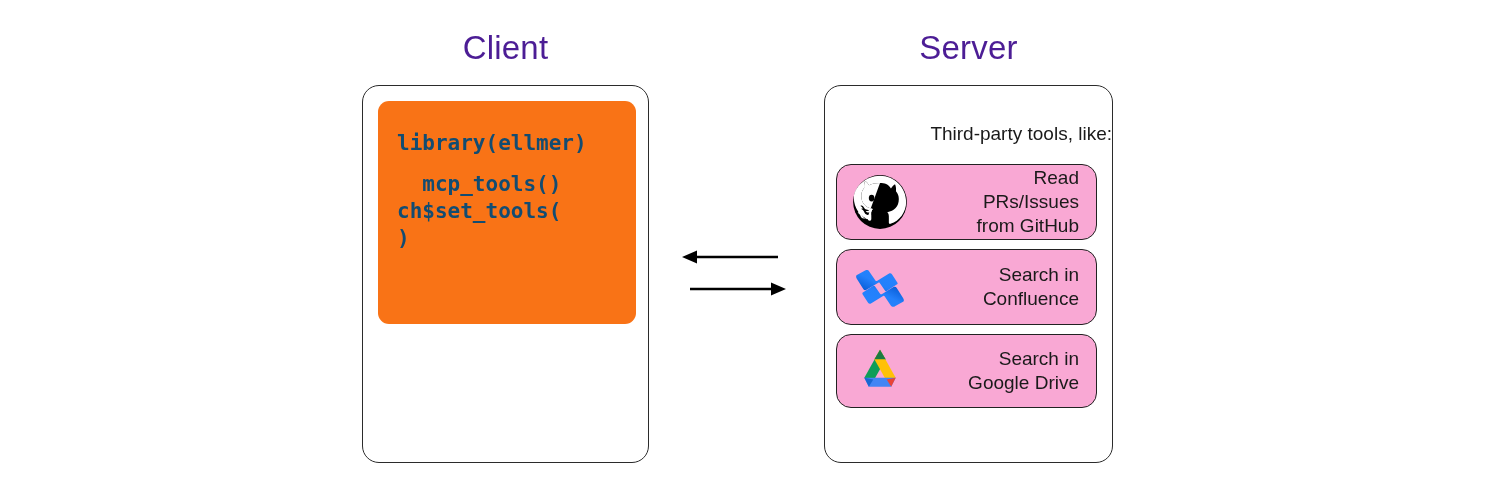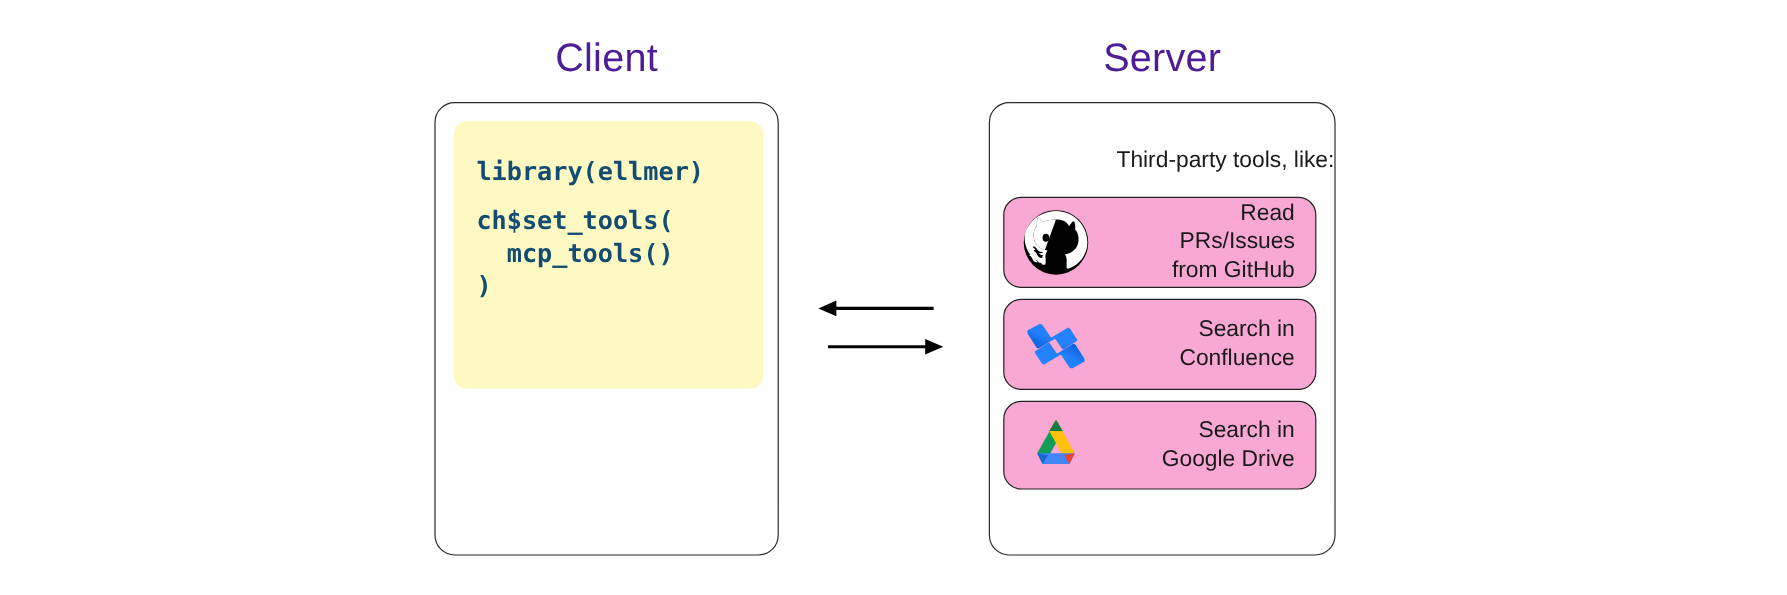--- a/index.html
+++ b/index.html
@@ -42,21 +42,21 @@
   #client-panel { left: 362px; top: 85px; width: 287px; height: 378px; }
   #server-panel { left: 824px; top: 85px; width: 289px; height: 378px; }
 
   
   .code-block {
     position: absolute;
     left: 15px;
     top: 15px;
     width: 258px;
     height: 223px;
-    background: #fef9c3;
+    background: #f97316;
     border-radius: 11px;
     padding: 32px 0 0 19px;
   }
   .code-line {
     font-family: "DejaVu Sans Mono", monospace;
     font-size: 21px;
     font-weight: 700;
     color: #124c72;
     line-height: 1.0;
     white-space: pre;
@@ -125,22 +125,22 @@
 <body>
 
 <div class="stage">
 
   <div class="heading" id="client-heading">Client</div>
   <div class="heading" id="server-heading">Server</div>
 
   <div class="panel" id="client-panel">
     <div class="code-block">
       <div class="code-line">library(ellmer)</div>
+      <div class="code-line tight">  mcp_tools()</div>
       <div class="code-line tight">ch$set_tools(</div>
-      <div class="code-line tight">  mcp_tools()</div>
       <div class="code-line tight">)</div>
     </div>
   </div>
 
   <div id="arrows">
     <svg width="110" height="58" viewBox="0 0 110 58">
 
       <g>
         <line x1="14" y1="13" x2="98" y2="13" stroke="#000000" stroke-width="2.6"></line>
         <polygon points="2,13 17,6.5 17,19.5" fill="#000000"></polygon>

